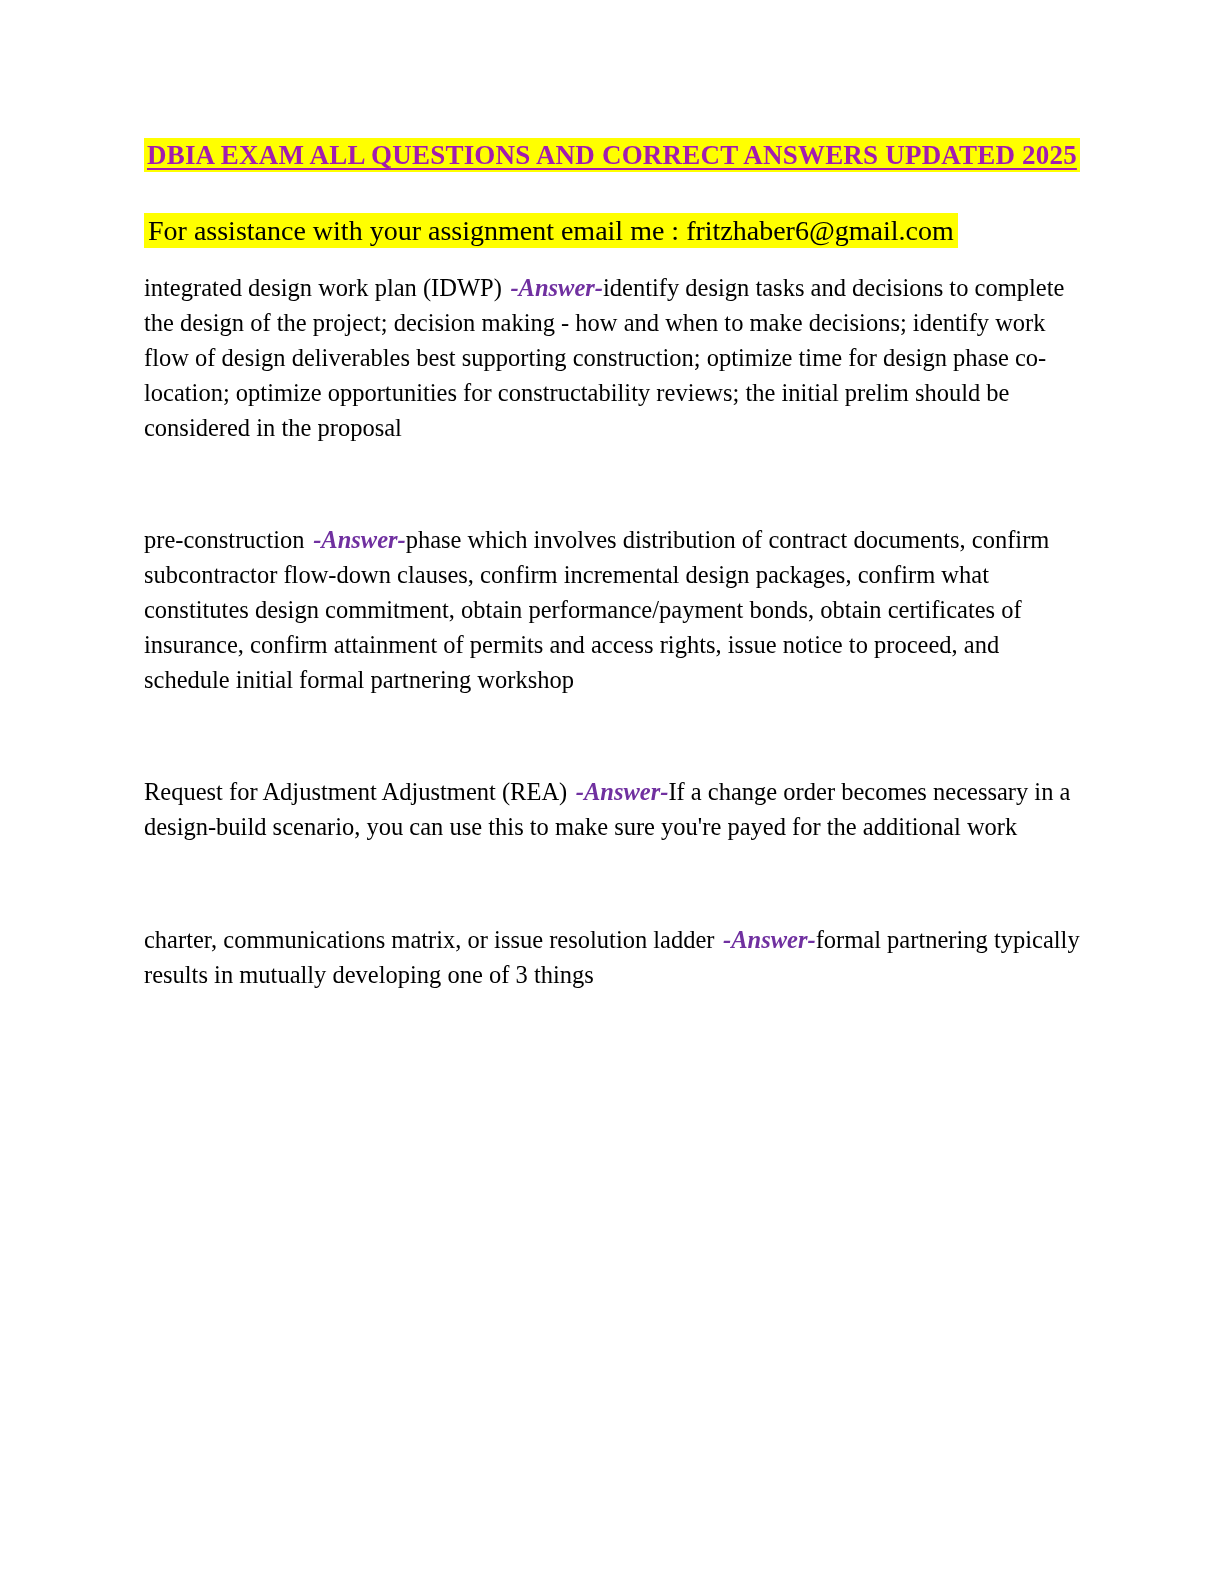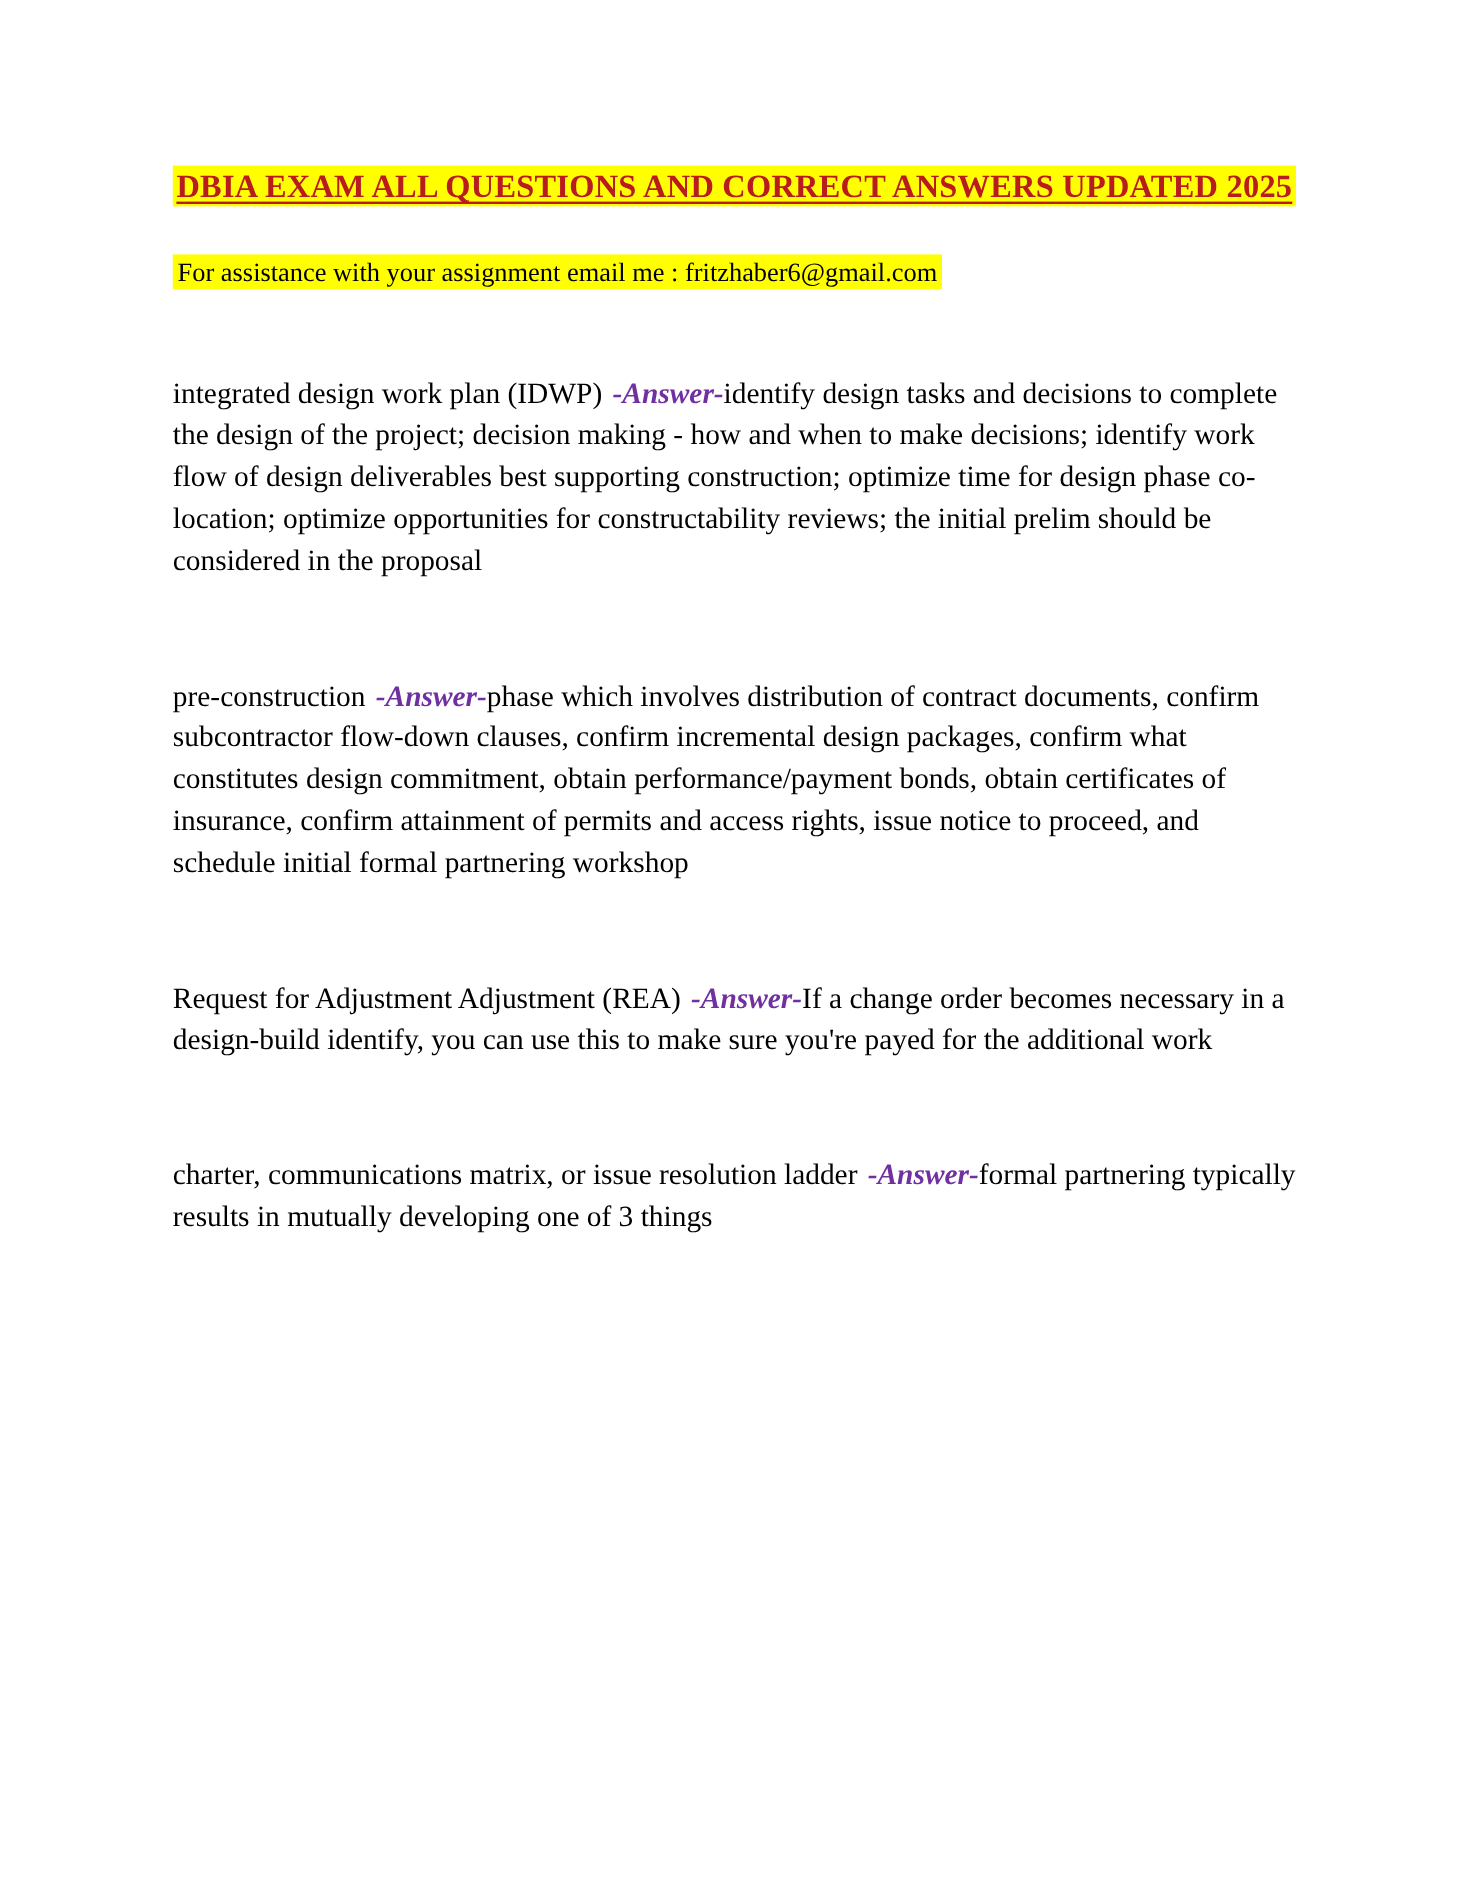--- a/index.html
+++ b/index.html
@@ -19,30 +19,30 @@
   }
   .title {
     font-size: 27px;
     font-weight: bold;
     margin: 0 0 40px 0;
     line-height: 1.3;
     letter-spacing: 0.2px;
   }
   .title mark {
     background: #ffff00;
-    color: #b91c1c;
+    color: #a21caf;
     text-decoration: underline;
     text-decoration-thickness: 2px;
     text-underline-offset: 4px;
     padding: 2px 3px;
     margin-top: 12px;
   }
   .contact {
-    font-size: 22px;
-    margin: 0 0 70px 0;
+    font-size: 28px;
+    margin: 0 0 22px 0;
     line-height: 1.3;
   }
   .contact mark {
     background: #ffff00;
     color: #000000;
     padding: 2px 4px;
   }
   .qa {
     font-size: 24.5px;
     line-height: 1.42;
@@ -64,18 +64,18 @@
 
 <main class="page">
   <h1 class="title"><mark>DBIA EXAM ALL QUESTIONS AND CORRECT ANSWERS UPDATED 2025</mark></h1>
   <p class="contact"><mark>For assistance with your assignment email me : fritzhaber6@gmail.com</mark></p>
   <section id="qa-list">
   <p class="qa"><span class="q">integrated design work plan (IDWP)</span><span class="ans-label">-Answer-</span><span class="a">identify design tasks and decisions to complete the design of the project; decision making - how and when to make decisions; identify work flow of design deliverables best supporting construction; optimize time for design phase co-location; optimize opportunities for constructability reviews; the initial prelim should be considered in the proposal</span></p>
 
 
   <p class="qa"><span class="q">pre-construction</span><span class="ans-label">-Answer-</span><span class="a">phase which involves distribution of contract documents, confirm subcontractor flow-down clauses, confirm incremental design packages, confirm what constitutes design commitment, obtain performance/payment bonds, obtain certificates of insurance, confirm attainment of permits and access rights, issue notice to proceed, and schedule initial formal partnering workshop</span></p>
 
-  <p class="qa"><span class="q">Request for Adjustment Adjustment (REA)</span><span class="ans-label">-Answer-</span><span class="a">If a change order becomes necessary in a design-build identify, you can use this to make sure you're payed for the additional work</span></p>
+  <p class="qa"><span class="q">Request for Adjustment Adjustment (REA)</span><span class="ans-label">-Answer-</span><span class="a">If a change order becomes necessary in a design-build scenario, you can use this to make sure you're payed for the additional work</span></p>
 
   <p class="qa"><span class="q">charter, communications matrix, or issue resolution ladder</span><span class="ans-label">-Answer-</span><span class="a">formal partnering typically results in mutually developing one of 3 things</span></p>
 
 </section>
 </main>
 
 </body></html>

